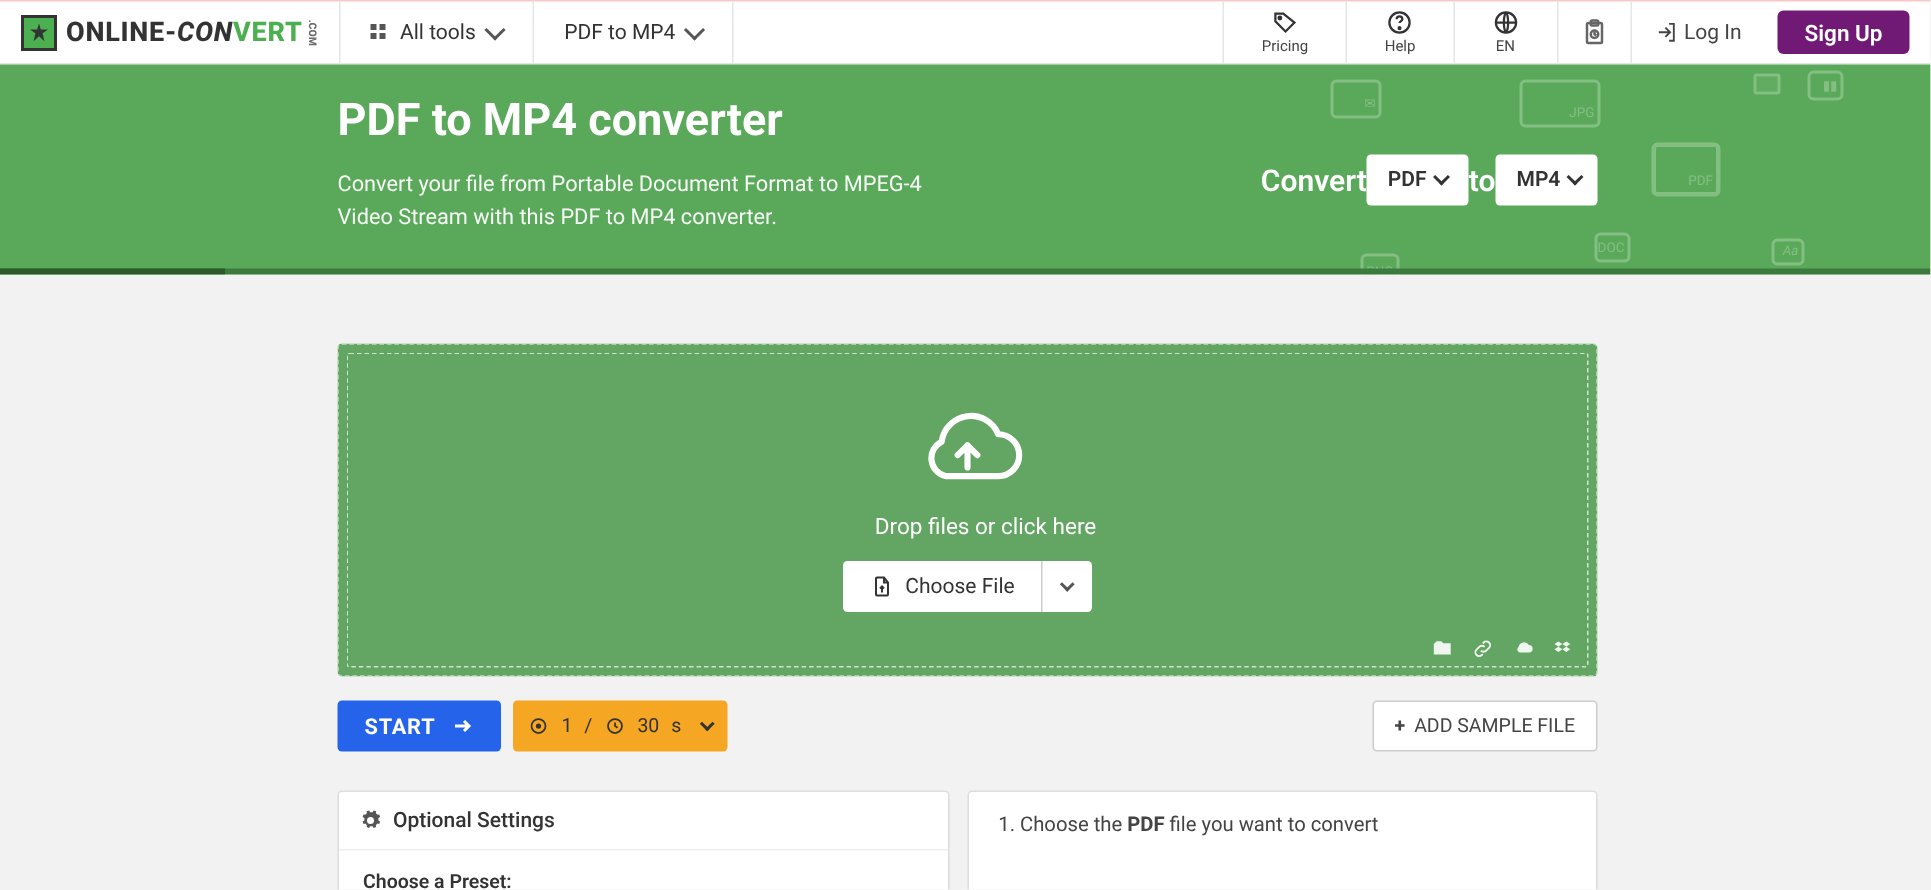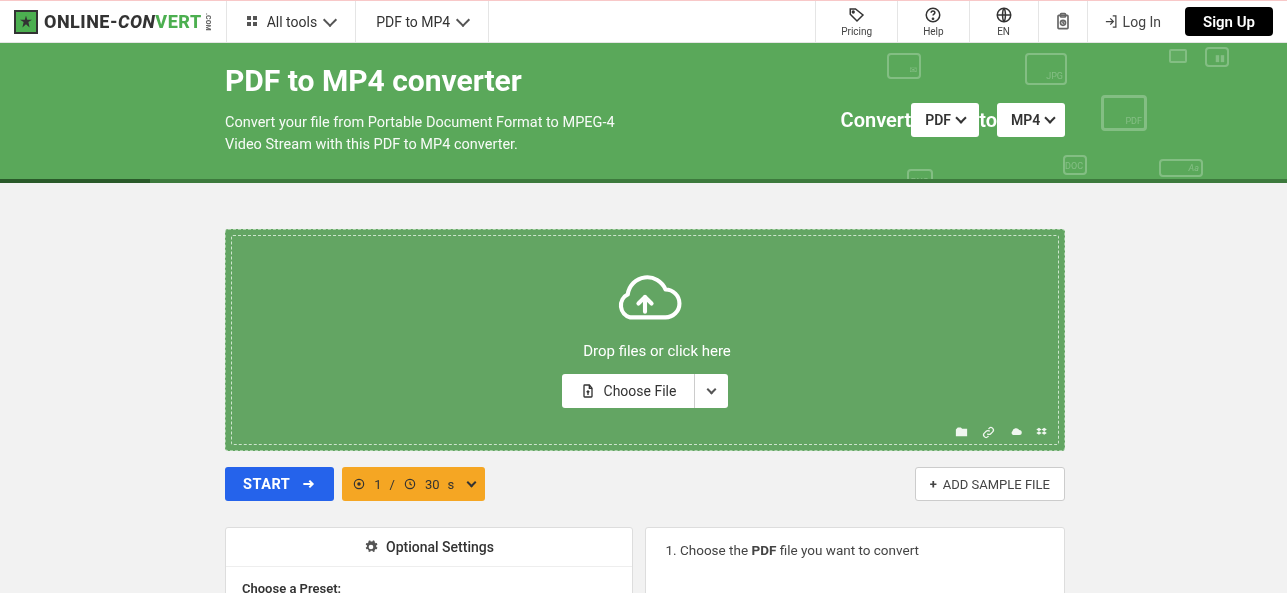--- a/index.html
+++ b/index.html
@@ -22,21 +22,21 @@
   linear-gradient(#555,#555) 0 6px/4px 4px no-repeat,
   linear-gradient(#555,#555) 6px 6px/4px 4px no-repeat; }
 .chev { width:10px; height:10px; border-right:2px solid #555; border-bottom:2px solid #555; transform:rotate(45deg); margin-top:-4px; }
 
 .spacer { flex:1; }
 .iconbtn { display:flex; flex-direction:column; align-items:center; justify-content:center; padding:0 25px; border-left:1px solid #e5e5e5; cursor:pointer; font-size:10px; color:#444; gap:2px; }
 .iconbtn svg { width:18px; height:18px; }
 .clip { border-left:1px solid #e5e5e5; border-right:1px solid #e5e5e5; display:flex; align-items:center; padding:0 14px; }
 
 .login { display:flex; align-items:center; padding:0 16px; color:#444; font-size:14px; cursor:pointer; gap:4px; }
-.signup { background:#000000; color:#fff; border:none; margin:6px 14px 6px 8px; padding:0 18px; border-radius:4px; font-size:15px; font-weight:600; cursor:pointer; }
+.signup { background:#701a75; color:#fff; border:none; margin:6px 14px 6px 8px; padding:0 18px; border-radius:4px; font-size:15px; font-weight:600; cursor:pointer; }
 
 
 .hero { background:linear-gradient(#5aa85a,#5aa85a); height:140px; position:relative; color:#fff; overflow:hidden; }
 .hero-inner { width:840px; margin-left:225px; padding-top:20px; display:flex; justify-content:space-between; }
 .hero h1 { font-size:30px; font-weight:700; margin-bottom:14px; }
 .hero p { font-size:14.5px; line-height:1.5; max-width:420px; opacity:.95; }
 .convert-wrap { display:flex; align-items:center; margin-top:22px; font-size:20px; font-weight:600; }
 .sel { background:#fff; color:#333; border-radius:3px; height:34px; min-width:68px; padding:0 10px 0 14px; display:flex; align-items:center; gap:6px; font-size:14px; font-weight:600; cursor:pointer; }
 .sel .chev { border-color:#333; width:8px; height:8px; }
 .hero-deco { position:absolute; right:40px; top:0; bottom:0; width:480px; opacity:.25; pointer-events:none; }
@@ -61,21 +61,21 @@
 .actions { display:flex; align-items:flex-end; gap:8px; margin-top:16px; }
 .start { background:#2563eb; color:#fff; border:none; height:34px; padding:0 18px; border-radius:3px; font-size:14.5px; font-weight:700; letter-spacing:.5px; display:flex; align-items:center; gap:10px; cursor:pointer; }
 .files-badge { background:#f5a623; height:34px; border-radius:3px; display:flex; align-items:center; padding:0 10px; gap:8px; color:#333; font-size:13px; cursor:pointer; }
 .files-badge svg { width:14px; height:14px; }
 .files-badge .chev { border-color:#333; width:7px; height:7px; }
 .add-sample { margin-left:auto; background:#fff; border:1px solid #ccc; height:34px; padding:0 14px; border-radius:3px; font-size:13px; color:#444; cursor:pointer; display:flex; align-items:center; gap:6px; }
 
 
 .panels { display:flex; gap:12px; margin-top:26px; }
 .panel { background:#fff; border:1px solid #ddd; border-radius:3px; flex:1; }
-.panel-h { padding:11px 14px; border-bottom:1px solid #eee; font-size:14px; color:#333; display:flex; align-items:center; gap:8px; font-weight:500;justify-content:center; }
+.panel-h { padding:11px 14px; border-bottom:1px solid #eee; font-size:14px; color:#333; display:flex; align-items:center; gap:8px; font-weight:500; }
 .panel-b { padding:14px 16px; font-size:13.5px; color:#444; }
 .panel-b ol { margin-left:18px; }
 .panel-b li { margin-bottom:4px; }
 .preset-label { font-size:13px; font-weight:600; color:#333; margin-bottom:8px; }
 </style>
 </head>
 <body>
 
 <div class="topnav">
   <div class="logo">
@@ -131,26 +131,26 @@
       </svg>
     <span>Log In</span>
   </div>
   <button class="signup">Sign Up</button>
 </div>
 
 <div class="hero">
   <div class="hero-deco">
     <span style="top:10px; left:120px; width:34px; height:26px;">✉</span>
     <span style="top:6px; right:60px; width:18px; height:14px; border-radius:2px; background:#fff3;"></span>
-    <span style="top:10px; right:180px; width:42px; height:32px;">JPG</span>
+    <span style="top:10px; right:180px; width:54px; height:32px;">JPG</span>
     <span style="top:4px; right:18px; width:24px; height:20px;">▮▮</span>
     <span style="top:52px; right:100px; width:46px; height:36px; border-width:3px;">PDF</span>
     <span style="top:94px; left:140px; width:26px; height:22px;margin-top:32px;">PNG</span>
     <span style="bottom:8px; right:160px; width:24px; height:20px;">DOC</span>
-    <span style="bottom:6px; right:44px; width:44px; height:18px;font-style:italic;">Aa</span>
+    <span style="bottom:6px; right:44px; width:22px; height:18px;font-style:italic;">Aa</span>
   </div>
   <div class="hero-inner">
     <div>
       <h1>PDF to MP4 converter</h1>
       <p>Convert your file from Portable Document Format to MPEG-4 Video Stream with this PDF to MP4 converter.</p>
     </div>
     <div class="convert-wrap">
       <span>Convert</span>
       <div class="sel">
         <span>PDF</span>

